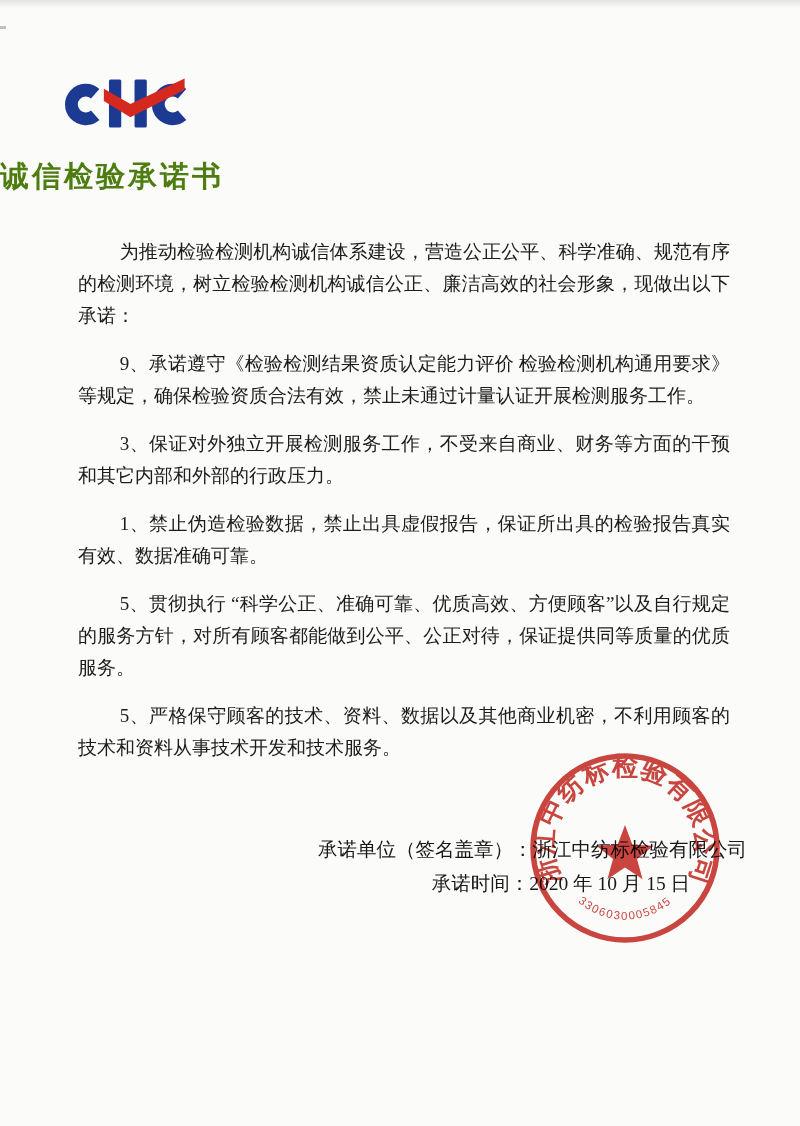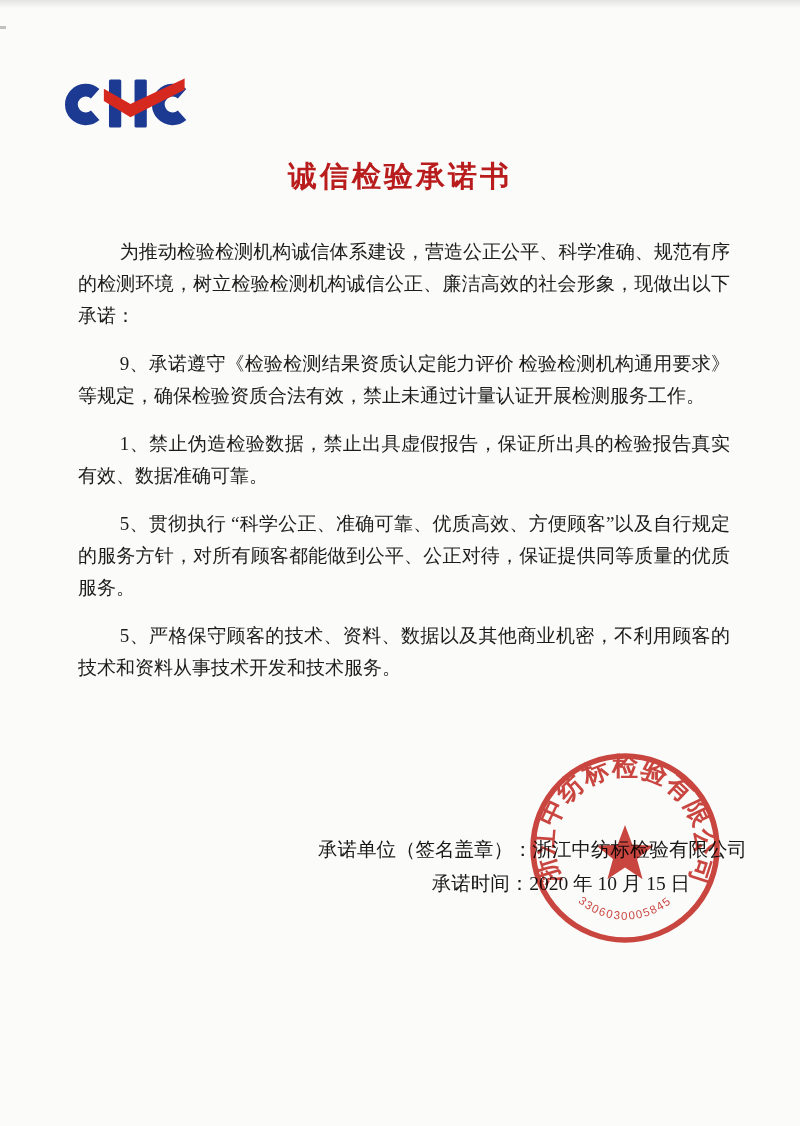--- a/index.html
+++ b/index.html
@@ -20,23 +20,23 @@
   .scan-tick {
     position:absolute; left:0; top:26px; width:6px; height:3px;
     background:#9a9a9a; opacity:.6;
   }
   .logo {
     position:absolute; left:64px; top:74px;
     width:138px; height:62px;
   }
   .doc-title {
     position:absolute; top:157px; left:0; width:100%;
-    text-align:center;
+    text-align:left;
     font-size:29px; font-weight:bold; letter-spacing:3px;
-    color:#b91c1c;
+    color:#4d7c0f;
   }
   .content {
     position:absolute; left:62px; top:220px; width:684px;
     font-size:19px; line-height:32px;
     text-align:justify;
   }
   .content p { margin:16px; text-indent:2.2em; }
   .signature {
     position:absolute; top:833px; right:53px;
     text-align:right;
@@ -73,20 +73,21 @@
       <polygon points="78,24 130,54 236,4 236,26 130,80 78,48" fill="#d5281e"></polygon>
     </svg>
     
   </div>
 
   <h1 class="doc-title">诚信检验承诺书</h1>
 
   <div class="content">
     <p>为推动检验检测机构诚信体系建设，营造公正公平、科学准确、规范有序的检测环境，树立检验检测机构诚信公正、廉洁高效的社会形象，现做出以下承诺：</p>
     <p>9、承诺遵守《检验检测结果资质认定能力评价 检验检测机构通用要求》等规定，确保检验资质合法有效，禁止未通过计量认证开展检测服务工作。</p>
+    <p>3、保证对外独立开展检测服务工作，不受来自商业、财务等方面的干预和其它内部和外部的行政压力。</p>
     <p>1、禁止伪造检验数据，禁止出具虚假报告，保证所出具的检验报告真实有效、数据准确可靠。</p>
     <p>5、贯彻执行 “科学公正、准确可靠、优质高效、方便顾客”以及自行规定的服务方针，对所有顾客都能做到公平、公正对待，保证提供同等质量的优质服务。</p>
     <p>5、严格保守顾客的技术、资料、数据以及其他商业机密，不利用顾客的技术和资料从事技术开发和技术服务。</p>
   </div>
 
   <div class="signature">
     <div class="sig-unit">承诺单位（签名盖章）：浙江中纺标检验有限公司</div>
     <div class="sig-date">承诺时间：2020 年 10 月 15 日</div>
   </div>
 

